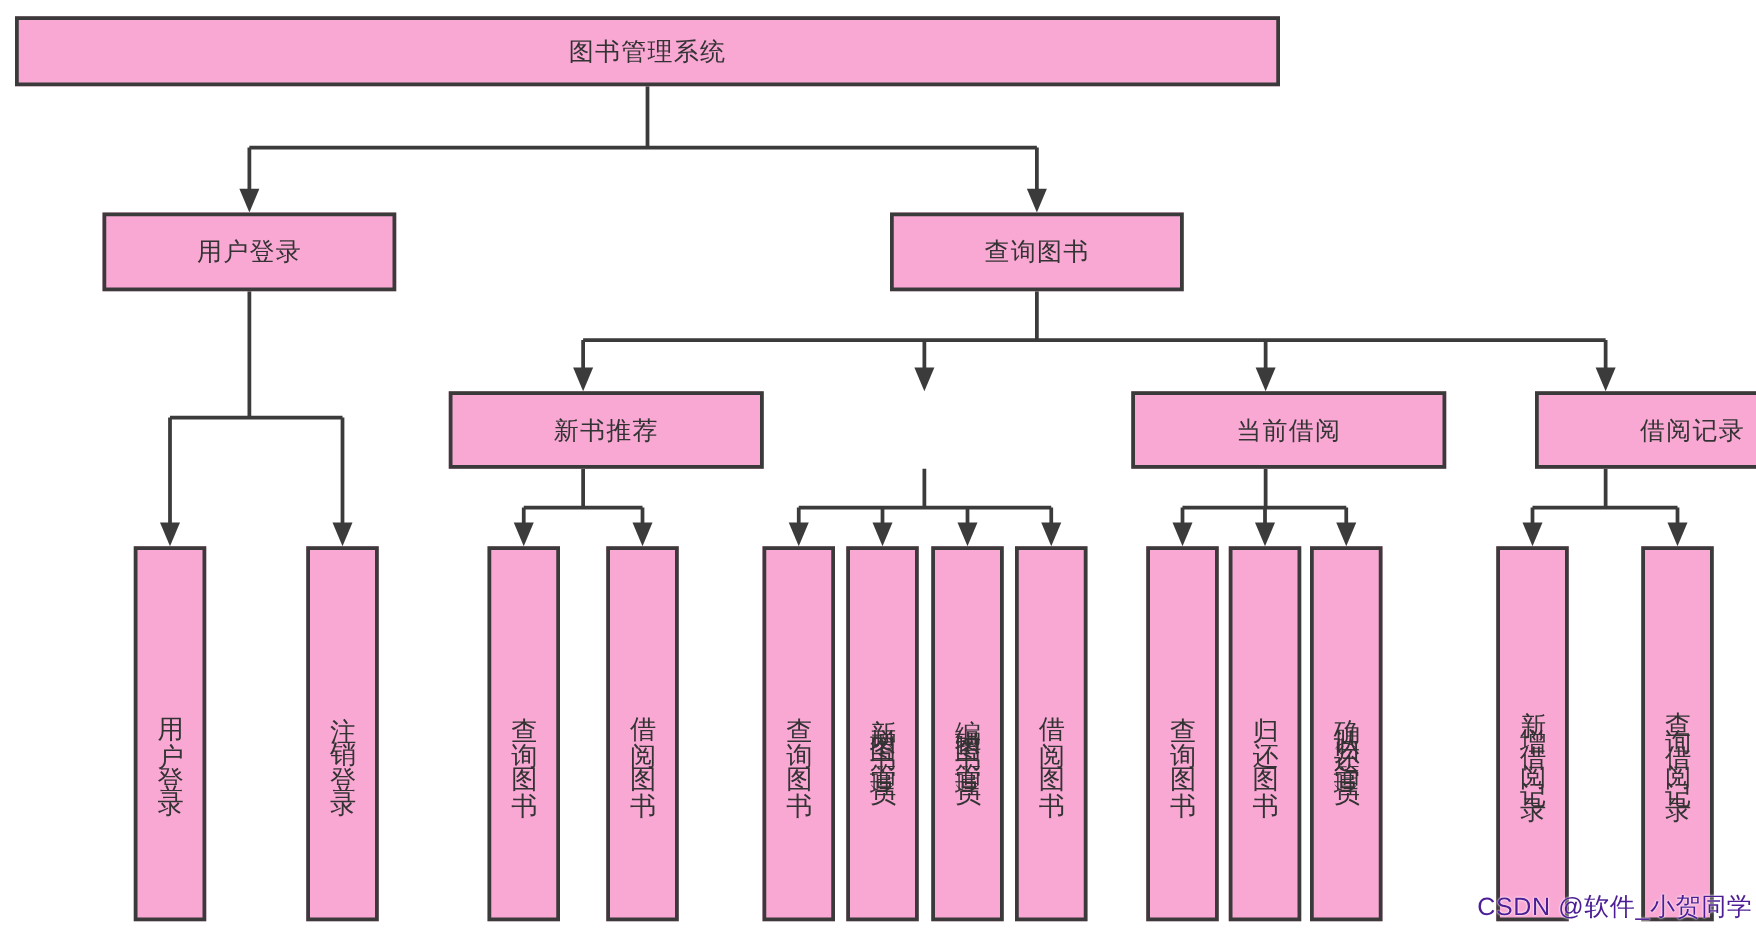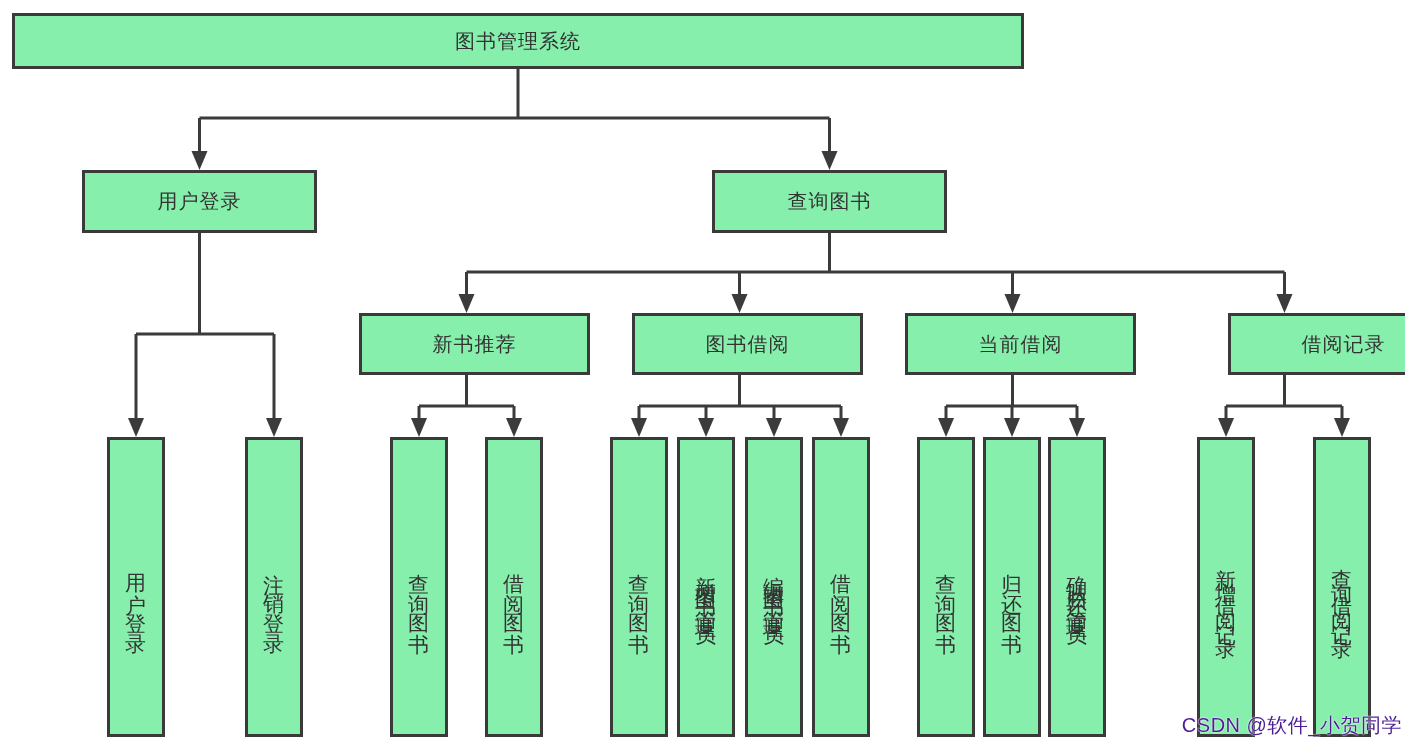--- a/index.html
+++ b/index.html
@@ -2,27 +2,27 @@
 <html><head>
 <meta charset="utf-8">
 <style>
   html,body{margin:0;padding:0;background:#fff;}
   .canvas{
     position:relative;width:1405px;height:747px;background:#ffffff;
     font-family:"Liberation Sans",sans-serif;color:#333;overflow:hidden;
   }
   svg.connectors{position:absolute;left:0;top:0;}
   .box{
-    position:absolute;background:#86efac;border:3px solid #3a3a3a;
+    position:absolute;background:#f9a8d4;border:3px solid #3a3a3a;
     display:flex;align-items:center;justify-content:center;box-sizing:border-box;
   }
   .h{font-size:20px;letter-spacing:1px;}
   .root{left:12px;top:13px;width:1012px;height:56px;}
   .l2{top:170px;width:235px;height:63px;}
-  .l3{top:313px;width:231px;height:62px;}
+  .l3{top:313px;width:252px;height:62px;}
   .leaf{top:437px;width:58px;height:300px;}
   .v{writing-mode:vertical-rl;text-orientation:mixed;font-size:21px;line-height:1;}
   .ls-xl{letter-spacing:20px;margin-top:20px;}
   .ls-lg{letter-spacing:14px;margin-top:14px;}
   .ls-sm{letter-spacing:7px;margin-top:7px;}
   .watermark{
     position:absolute;top:712px;right:3px;font-size:20px;color:#4c1d95;
     z-index:5;letter-spacing:.5px;text-shadow:0 0 2px #fff,0 0 1px #fff;
     white-space:nowrap;
   }
@@ -97,23 +97,20 @@
   <div class="box l2" style="left:82px;">
     <span class="h">用户登录</span>
   </div>
   <div class="box l2" style="left:712px;">
     <span class="h">查询图书</span>
   </div>
 
   <div class="box l3" style="left:359px;">
     <span class="h">新书推荐</span>
   </div>
-  <div class="box l3" style="left:632px;">
-    <span class="h">图书借阅</span>
-  </div>
   <div class="box l3" style="left:905px;">
     <span class="h">当前借阅</span>
   </div>
   <div class="box l3" style="left:1228px;">
     <span class="h">借阅记录</span>
   </div>
 
   <div class="box leaf" style="left:107px;">
     <span class="v ls-xl">用户登录</span>
   </div>

